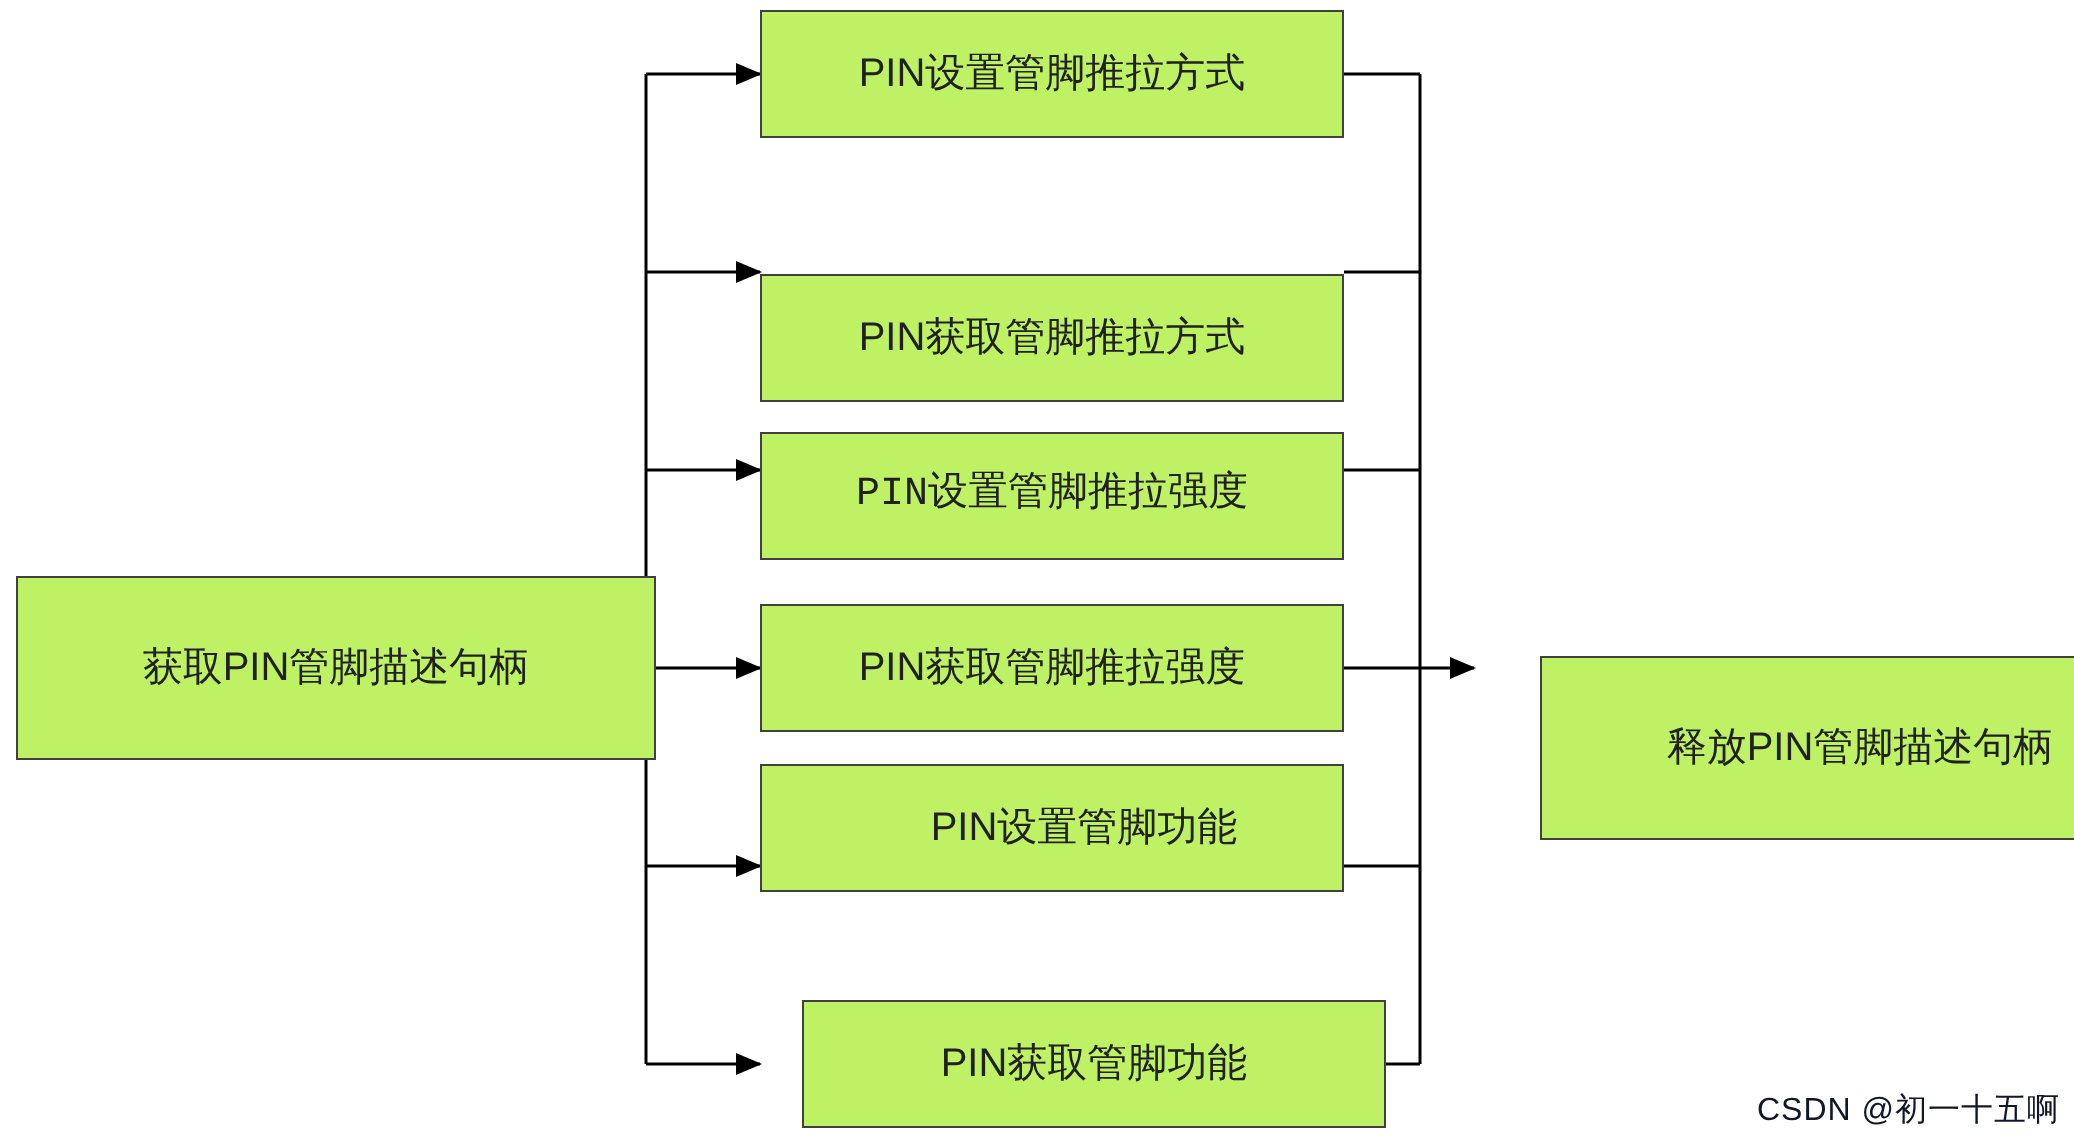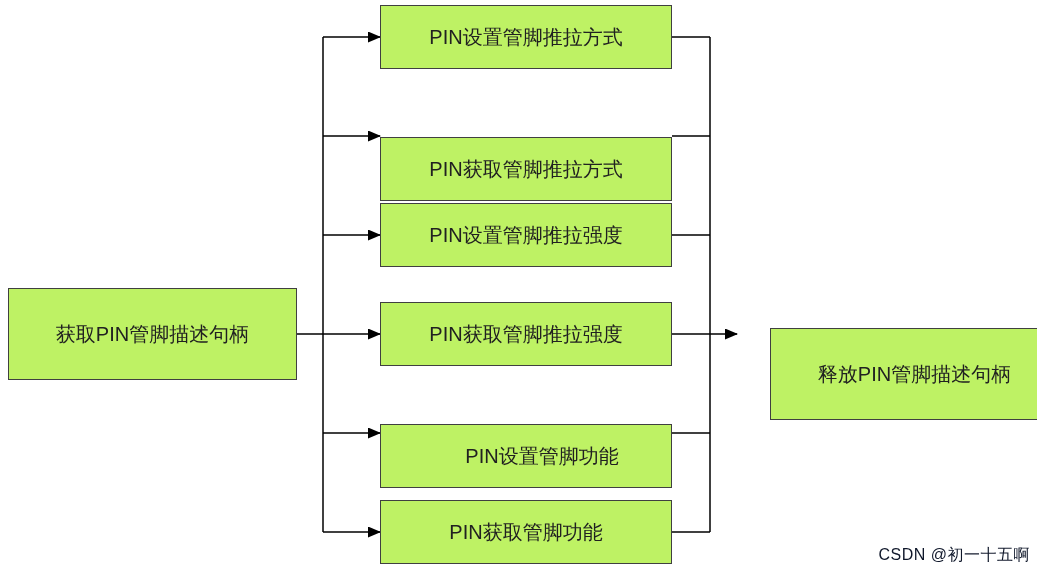--- a/index.html
+++ b/index.html
@@ -34,21 +34,21 @@
     display: flex;
     align-items: center;
     justify-content: center;
     color: #212121;
     font-size: 20px;
     line-height: 1;
     text-align: center;
     white-space: nowrap;
   }
   .node.mid { left: 380px; width: 292px; height: 64px; }
-  .node.side { width: 289px; height: 92px; top: 288px; }
+  .node.side { width: 320px; height: 92px; top: 288px; }
   .node.start { left: 8px; }
   .node.end { left: 770px; margin-top: 40px; }
   .watermark {
     position: absolute;
     right: 7px;
     bottom: 7px;
     color: #0f172a;
     font-size: 16px;
     letter-spacing: 0.5px;
     text-shadow: 1px 1px 0 #ffffff;
@@ -95,33 +95,33 @@
   </div>
 
   <div class="node mid" style="top:5px;">
     <span>PIN设置管脚推拉方式</span>
   </div>
 
   <div class="node mid" style="top:104px;margin-top:33px;">
     <span>PIN获取管脚推拉方式</span>
   </div>
 
-  <div class="node mid" style="top:203px;">
+  <div class="node mid" style="top:216px;font-family:Liberation Mono, monospace;">
     <span>PIN设置管脚推拉强度</span>
   </div>
 
   <div class="node mid" style="top:302px;text-align:right;">
     <span>PIN获取管脚推拉强度</span>
   </div>
 
-  <div class="node mid" style="top:424px;padding-left:32px;">
+  <div class="node mid" style="top:382px;padding-left:32px;">
     <span>PIN设置管脚功能</span>
   </div>
 
-  <div class="node mid" style="top:500px;">
+  <div class="node mid" style="top:500px;margin-left:21px;">
     <span>PIN获取管脚功能</span>
   </div>
 
   <div class="node side end">
     <span>释放PIN管脚描述句柄</span>
   </div>
 
   <div class="watermark">CSDN @初一十五啊</div>
 
 </div>

